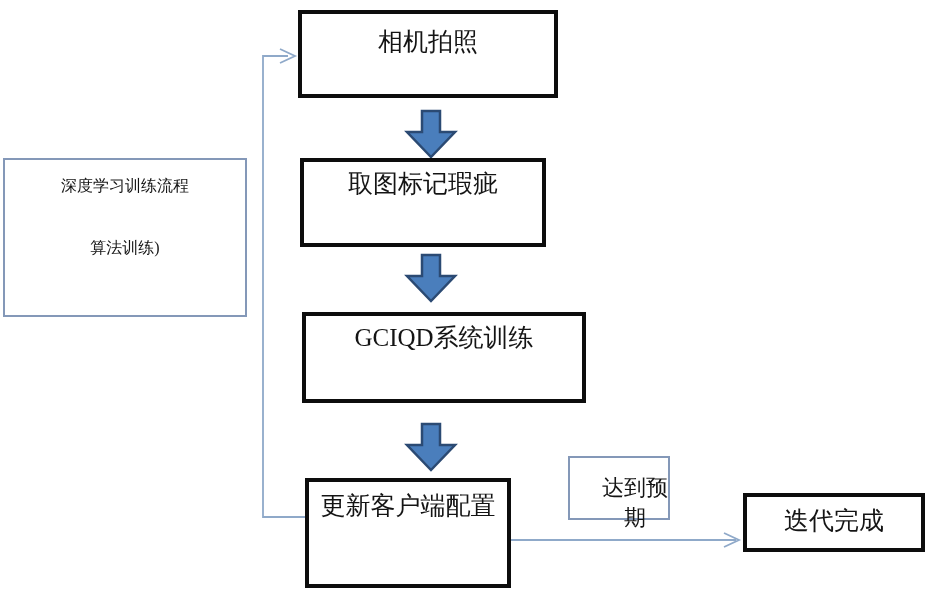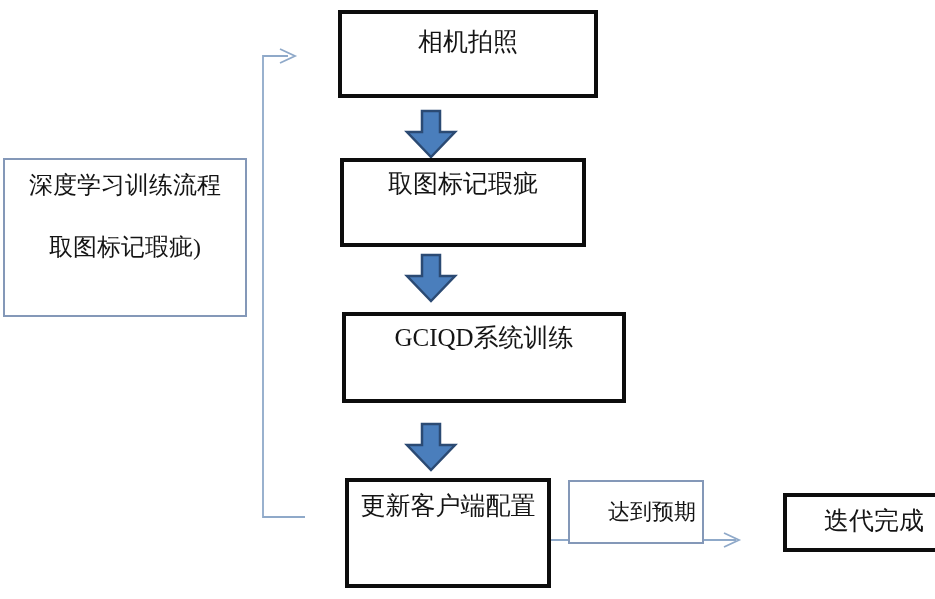--- a/index.html
+++ b/index.html
@@ -34,35 +34,34 @@
     stroke-linejoin: miter;
   }
   .box {
     position: absolute;
     box-sizing: border-box;
     background: #ffffff;
     text-align: center;
   }
   .thick {
     border: 4px solid #0d0d0d;
-    margin-left: 40px;
   }
   .thin {
     border: 2px solid #8498b8;
   }
   .step-label {
     display: block;
     font-size: 25px;
     line-height: 32px;
   }
   .pad-lg { padding-top: 12px; }
   .pad-md { padding-top: 6px; }
   .two-line { padding-top: 8px; }
   .side-note {
-    font-size: 24px;
+    font-size: 16px;
     line-height: 31px;
     padding-top: 10px;
   }
   .side-gap { height: 31px; }
   .cond-label {
     font-size: 22px;
     padding-top: 15px;
   }
   .end-label {
     font-size: 25px;
@@ -83,40 +82,40 @@
     <polyline class="connector" points="724,533 739,540 724,547"></polyline>
 
     <polygon class="block-arrow" transform="translate(406,110)" points="16,1 34,1 34,22 49,22 25,47 1,22 16,22" fill="#4a7ebc"></polygon>
     <polygon class="block-arrow" transform="translate(406,254)" points="16,1 34,1 34,22 49,22 25,47 1,22 16,22" fill="#4a7ebc"></polygon>
     <polygon class="block-arrow" transform="translate(406,423)" points="16,1 34,1 34,22 49,22 25,47 1,22 16,22" fill="#4a7ebc"></polygon>
   </svg>
 
   <div class="box thin side-note" style="left:3px; top:158px; width:244px; height:159px;">
     <div>深度学习训练流程</div>
     <div class="side-gap"></div>
-    <div>取图标记瑕疵)</div>
+    <div>算法训练)</div>
   </div>
 
   <div class="box thick pad-lg" style="left:298px; top:10px; width:260px; height:88px;">
     <span class="step-label">相机拍照</span>
   </div>
 
   <div class="box thick pad-md" style="left:300px; top:158px; width:246px; height:89px;">
     <span class="step-label">取图标记瑕疵</span>
   </div>
 
   <div class="box thick pad-md" style="left:302px; top:312px; width:284px; height:91px;">
     <span class="step-label">GCIQD系统训练</span>
   </div>
 
   <div class="box thick two-line" style="left:305px; top:478px; width:206px; height:110px;">
     <span class="step-label">更新客户端配置</span>
   </div>
 
-  <div class="box thin cond-label" style="left:568px; top:480px; width:136px; height:64px;padding-left:32px;">
+  <div class="box thin cond-label" style="left:568px; top:456px; width:102px; height:64px;padding-left:32px;">
     <span>达到预期</span>
   </div>
 
   <div class="box thick end-label" style="left:743px; top:493px; width:182px; height:59px;">
     <span class="step-label">迭代完成</span>
   </div>
 
 </div>
 
 </body></html>

